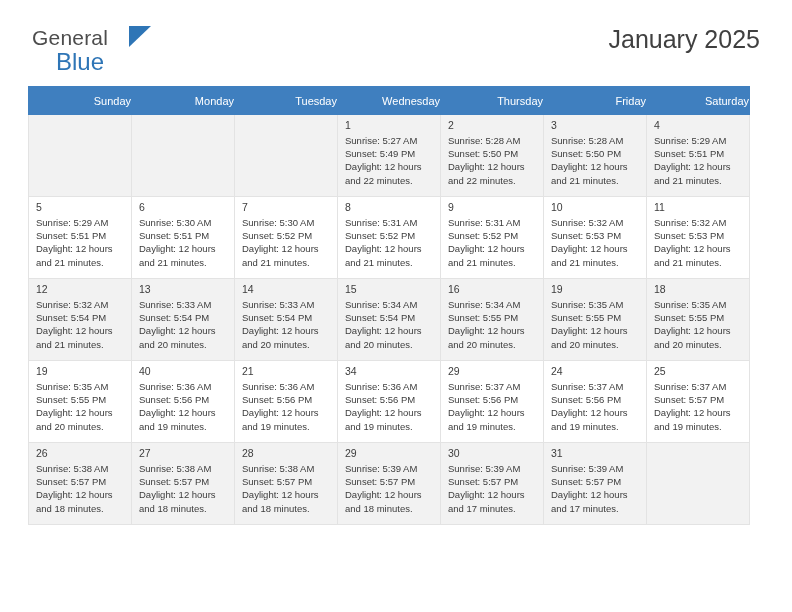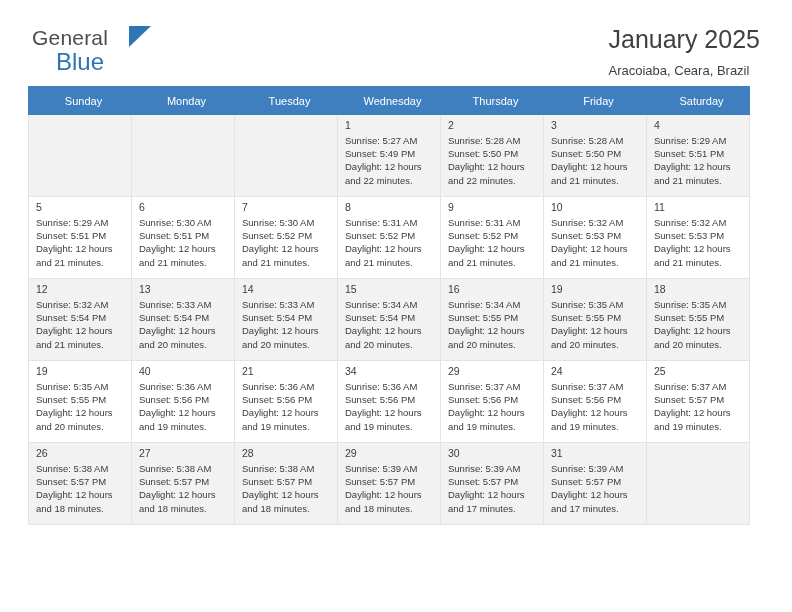--- a/index.html
+++ b/index.html
@@ -53,21 +53,21 @@
     top: 0px;
     width: 0;
     height: 0;
     border-left: 22px solid #2e75b6;
     border-bottom: 21px solid transparent;
   }
   .title-block {
     position: absolute;
     right: 4px;
     top: 24px;
-    text-align: left;
+    text-align: center;
   }
   .month-title {
     font-size: 25px;
     color: #404040;
     font-weight: normal;
     line-height: 30px;
   }
   .location {
     font-size: 13px;
     color: #404040;
@@ -79,21 +79,21 @@
     border-collapse: collapse;
     width: 722px;
     table-layout: fixed;
     margin-top: 8px;
   }
   .calendar th {
     background: #3f7fbf;
     color: #ffffff;
     font-size: 11px;
     font-weight: normal;
-    text-align: center;
+    text-align: right;
     padding: 6px 0 6px 7px;
     border: 1px solid #3f7fbf;
     height: 15px;
   }
   .calendar td {
     vertical-align: top;
     border: 1px solid #e3e3e3;
     height: 74px;
     padding: 4px 6px 3px 7px;
     font-size: 9.5px;
@@ -125,21 +125,20 @@
 <div class="page">
 
   <div class="header">
     <div class="logo">
       <span class="logo-general">General</span>
       <span class="logo-blue">Blue</span>
       <span class="logo-flag"></span>
     </div>
     <div class="title-block">
       <div class="month-title">January 2025</div>
-      <div class="location">Aracoiaba, Ceara, Brazil</div>
     </div>
   </div>
 
   <table class="calendar">
     <thead>
       <tr>
         <th>Sunday</th>
         <th>Monday</th>
         <th>Tuesday</th>
         <th>Wednesday</th>

